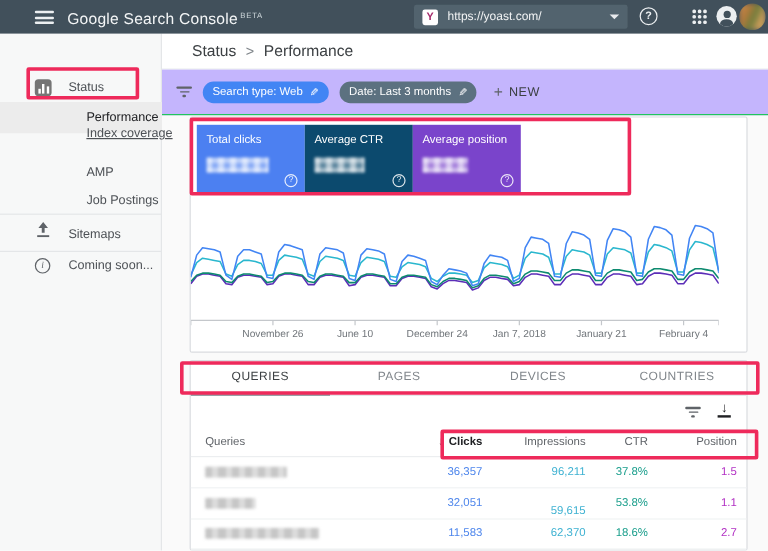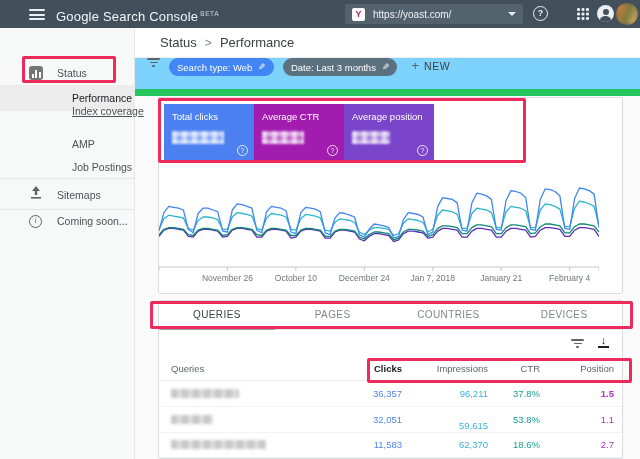--- a/index.html
+++ b/index.html
@@ -35,21 +35,21 @@
   .sb-div{position:absolute;left:0;width:135px;height:1px;background:#e4e6e8;}
   .sb-ico{position:absolute;left:29px;}
   .statico{width:14px;height:14px;background:#757575;border-radius:3px;display:flex;align-items:flex-end;justify-content:center;gap:1.5px;padding:2.5px 2px;}
   .statico i{display:block;width:2px;background:#fff;}
   .infoico{width:13px;height:13px;border:1.3px solid #5f6368;border-radius:50%;font-size:8px;color:#5f6368;text-align:center;line-height:10.5px;font-family:"Liberation Serif",serif;font-style:italic;}
 
   
   .main{position:absolute;left:135px;top:28px;width:505px;height:431px;background:#fafafa;}
   .crumbbar{position:absolute;left:0;top:0;width:505px;height:30px;background:#fff;border-bottom:1px solid #eceef0;display:flex;align-items:center;padding-left:25px;font-size:13px;color:#3c4043;}
   .crumbbar .sep{margin:0 8px;color:#80868b;font-size:12px;}
-  .filterbar{position:absolute;left:0;top:30px;width:505px;height:38px;background:#7dd3fc;border-bottom:7px solid #22c55e;display:flex;align-items:flex-start;}
+  .filterbar{position:absolute;left:0;top:30px;width:505px;height:38px;background:#c4b5fd;border-bottom:1px solid #22c55e;display:flex;align-items:center;}
   .funnel{width:13px;display:flex;flex-direction:column;align-items:center;gap:2px;}
   .funnel i{display:block;height:1.5px;background:#5f6368;border-radius:1px;}
   .funnel i:nth-child(1){width:13px;} .funnel i:nth-child(2){width:8px;} .funnel i:nth-child(3){width:3.5px;}
   .fb-funnel{margin-left:12px;cursor:pointer;}
   .chip{height:18px;border-radius:9px;display:flex;align-items:center;padding:0 8px;color:#fff;font-size:9.5px;margin-left:9px;cursor:pointer;white-space:nowrap;}
   .chip .pen{margin-left:6px;font-size:9px;transform:scaleX(-1) rotate(0deg);}
   .newbtn{display:flex;align-items:center;margin-left:14px;cursor:pointer;color:#3c4043;}
   .newbtn .plus{font-size:13px;margin-right:5px;color:#5f6368;}
   .newbtn .nlbl{font-size:10.5px;letter-spacing:.5px;}
 
@@ -189,21 +189,21 @@
       </span>
     </div>
 
     <div class="card card1">
       <div class="tiles">
         <div class="tile" style="background-color: rgb(76, 128, 241);">
           <span class="tlbl">Total clicks</span>
           <span class="tval" style="width:52px;"></span>
           <span class="thelp">?</span>
         </div>
-        <div class="tile" style="background-color: #a21caf; text-decoration: underline;">
+        <div class="tile" style="background-color: #0c4a6e; text-decoration: underline;">
           <span class="tlbl">Average CTR</span>
           <span class="tval" style="width:42px;"></span>
           <span class="thelp">?</span>
         </div>
         <div class="tile" style="background-color: rgb(122, 68, 203);">
           <span class="tlbl">Average position</span>
           <span class="tval" style="width:38px;"></span>
           <span class="thelp">?</span>
         </div>
       </div>
@@ -218,35 +218,35 @@
             <line x1="342.22222222222223" y1="86" x2="342.22222222222223" y2="90" stroke="#c4c7cb" stroke-width="1"></line>
             <line x1="410.6666666666667" y1="86" x2="410.6666666666667" y2="90" stroke="#c4c7cb" stroke-width="1"></line>
             <line x1="440" y1="86" x2="440" y2="90" stroke="#c4c7cb" stroke-width="1"></line>
             <polyline points="0.0,55.4 4.9,49.2 9.8,47.4 14.7,47.4 19.6,48.3 24.4,49.2 29.3,55.4 34.2,56.2 39.1,50.1 44.0,48.3 48.9,48.3 53.8,49.2 58.7,50.1 63.6,56.2 68.4,55.4 73.3,49.2 78.2,47.4 83.1,47.4 88.0,48.3 92.9,49.2 97.8,56.2 102.7,56.2 107.6,50.1 112.4,48.3 117.3,48.3 122.2,49.2 127.1,50.1 132.0,57.1 136.9,56.2 141.8,50.1 146.7,48.3 151.6,48.3 156.4,49.2 161.3,50.1 166.2,57.1 171.1,57.1 176.0,51.0 180.9,49.2 185.8,49.2 190.7,50.1 195.6,51.0 200.4,58.0 205.3,59.8 210.2,55.4 215.1,52.7 220.0,52.7 224.9,53.6 229.8,54.5 234.7,60.6 239.6,58.9 244.4,52.7 249.3,50.1 254.2,50.1 259.1,51.0 264.0,51.8 268.9,57.1 273.8,56.2 278.7,50.1 283.6,47.4 288.4,47.4 293.3,48.3 298.2,49.2 303.1,56.2 308.0,56.2 312.9,50.1 317.8,47.4 322.7,47.4 327.6,48.3 332.4,49.2 337.3,56.2 342.2,56.2 347.1,50.1 352.0,47.4 356.9,47.4 361.8,48.3 366.7,49.2 371.6,56.2 376.4,55.4 381.3,49.2 386.2,46.6 391.1,46.6 396.0,47.4 400.9,48.3 405.8,55.4 410.7,55.4 415.6,49.2 420.4,46.6 425.3,46.6 430.2,47.4 435.1,48.3 440.0,55.4" fill="none" stroke="#5c2eb8" stroke-width="1.3" stroke-linejoin="round"></polyline>
             <polyline points="0.0,53.6 4.9,48.3 9.8,46.6 14.7,46.6 19.6,47.4 24.4,48.3 29.3,53.6 34.2,54.5 39.1,49.2 44.0,47.4 48.9,47.4 53.8,48.3 58.7,49.2 63.6,54.5 68.4,53.6 73.3,48.3 78.2,46.6 83.1,46.6 88.0,47.4 92.9,48.3 97.8,53.6 102.7,54.5 107.6,49.2 112.4,47.4 117.3,47.4 122.2,48.3 127.1,49.2 132.0,54.5 136.9,54.5 141.8,49.2 146.7,47.4 151.6,47.4 156.4,48.3 161.3,49.2 166.2,55.4 171.1,55.4 176.0,50.1 180.9,48.3 185.8,48.3 190.7,49.2 195.6,50.1 200.4,56.2 205.3,58.0 210.2,53.6 215.1,51.0 220.0,51.0 224.9,51.8 229.8,52.7 234.7,58.9 239.6,57.1 244.4,51.0 249.3,48.3 254.2,48.3 259.1,49.2 264.0,50.1 268.9,55.4 273.8,53.6 278.7,47.4 283.6,44.8 288.4,44.8 293.3,45.7 298.2,46.6 303.1,52.7 308.0,52.7 312.9,46.6 317.8,43.9 322.7,43.9 327.6,44.8 332.4,45.7 337.3,52.7 342.2,52.7 347.1,46.6 352.0,43.9 356.9,43.9 361.8,44.8 366.7,45.7 371.6,52.7 376.4,51.8 381.3,45.7 386.2,43.0 391.1,43.0 396.0,43.9 400.9,44.8 405.8,51.8 410.7,51.8 415.6,45.7 420.4,43.0 425.3,43.0 430.2,43.9 435.1,44.8 440.0,51.0" fill="none" stroke="#0d8a6f" stroke-width="1.3" stroke-linejoin="round"></polyline>
             <polyline points="0.0,48.3 4.9,37.8 9.8,34.2 14.7,35.1 19.6,36.0 24.4,36.9 29.3,47.4 34.2,49.2 39.1,39.5 44.0,36.0 48.9,36.0 53.8,36.9 58.7,38.6 63.6,48.3 68.4,48.3 73.3,36.0 78.2,31.6 83.1,32.5 88.0,33.4 92.9,35.1 97.8,47.4 102.7,49.2 107.6,36.9 112.4,32.5 117.3,33.4 122.2,34.2 127.1,36.0 132.0,48.3 136.9,49.2 141.8,37.8 146.7,33.4 151.6,34.2 156.4,35.1 161.3,36.9 166.2,49.2 171.1,50.1 176.0,41.3 180.9,37.8 185.8,38.6 190.7,39.5 195.6,41.3 200.4,51.0 205.3,53.6 210.2,49.2 215.1,46.6 220.0,46.6 224.9,47.4 229.8,48.3 234.7,54.5 239.6,52.7 244.4,42.2 249.3,37.8 254.2,38.6 259.1,39.5 264.0,41.3 268.9,51.0 273.8,48.3 278.7,34.2 283.6,29.0 288.4,29.8 293.3,30.7 298.2,33.4 303.1,47.4 308.0,47.4 312.9,32.5 317.8,27.2 322.7,28.1 327.6,29.0 332.4,31.6 337.3,46.6 342.2,46.6 347.1,30.7 352.0,25.4 356.9,26.3 361.8,27.2 366.7,29.8 371.6,46.6 376.4,46.6 381.3,29.0 386.2,22.8 391.1,23.7 396.0,25.4 400.9,28.1 405.8,45.7 410.7,45.7 415.6,27.2 420.4,20.2 425.3,21.0 430.2,22.8 435.1,25.4 440.0,44.8" fill="none" stroke="#2ab7ce" stroke-width="1.3" stroke-linejoin="round"></polyline>
             <polyline points="0.0,50.1 4.9,31.6 9.8,25.4 14.7,26.3 19.6,27.2 24.4,29.0 29.3,48.3 34.2,51.8 39.1,32.5 44.0,27.2 48.9,27.2 53.8,29.0 58.7,30.7 63.6,50.1 68.4,51.0 73.3,29.0 78.2,22.8 83.1,23.7 88.0,25.4 92.9,27.2 97.8,49.2 102.7,51.8 107.6,30.7 112.4,25.4 117.3,26.3 122.2,27.2 127.1,29.8 132.0,51.0 136.9,52.7 141.8,31.6 146.7,26.3 151.6,27.2 156.4,28.1 161.3,30.7 166.2,51.8 171.1,53.6 176.0,36.9 180.9,31.6 185.8,32.5 190.7,34.2 195.6,36.0 200.4,53.6 205.3,56.2 210.2,48.3 215.1,43.0 220.0,43.9 224.9,44.8 229.8,46.6 234.7,57.1 239.6,55.4 244.4,38.6 249.3,31.6 254.2,32.5 259.1,33.4 264.0,36.0 268.9,53.6 273.8,51.0 278.7,25.4 283.6,16.6 288.4,17.5 293.3,18.4 298.2,21.9 303.1,49.2 308.0,50.1 312.9,21.9 317.8,12.2 322.7,13.1 327.6,14.9 332.4,18.4 337.3,48.3 342.2,49.2 347.1,19.3 352.0,9.6 356.9,10.5 361.8,12.2 366.7,16.6 371.6,48.3 376.4,49.2 381.3,18.4 386.2,7.8 391.1,8.7 396.0,10.5 400.9,14.9 405.8,47.4 410.7,48.3 415.6,17.5 420.4,7.0 425.3,7.8 430.2,9.6 435.1,13.1 440.0,46.6" fill="none" stroke="#4285f4" stroke-width="1.3" stroke-linejoin="round"></polyline>
           </svg>
         <div class="x-labels" id="x-labels">
             <span style="left: 68.4444px;">November 26</span>
-            <span style="left: 136.889px;">October 10</span>
+            <span style="left: 136.889px;">June 10</span>
             <span style="left: 205.333px;">December 24</span>
             <span style="left: 273.778px;">Jan 7, 2018</span>
             <span style="left: 342.222px;">January 21</span>
             <span style="left: 410.667px;">February 4</span>
           </div>
       </div>
     </div>
 
     <div class="card card2">
       <div class="tabs">
         <div class="tab active">QUERIES</div>
         <div class="tab">PAGES</div>
+        <div class="tab">DEVICES</div>
         <div class="tab">COUNTRIES</div>
-        <div class="tab">DEVICES</div>
       </div>
       <div class="tbl-toolbar">
         <span class="funnel tt-funnel">
             <i></i>
             <i></i>
             <i></i>
           </span>
         <span class="dl">
             <span class="arr">↓</span>
             <span class="base"></span>
@@ -257,21 +257,21 @@
         <span class="num sorted"><span class="sortarrow">↓</span><span>Clicks</span></span>
         <span class="num">Impressions</span>
         <span class="num">CTR</span>
         <span class="num">Position</span>
       </div>
       <div class="trow tgrid" style="top:80px;">
         <span class="qblur" style="width:68px;"></span>
         <span class="num" style="color: rgb(78, 134, 236);">36,357</span>
         <span class="num" style="color: rgb(63, 178, 210);">96,211</span>
         <span class="num" style="color: rgb(26, 158, 140);">37.8%</span>
-        <span class="num" style="color: rgb(178, 49, 196); font-weight: bold;">1.5</span>
+        <span class="num" style="color: rgb(178, 49, 196);">1.5</span>
       </div>
       <div class="trow tgrid" style="top:106px;">
         <span class="qblur" style="width:42px;"></span>
         <span class="num" style="color: rgb(78, 134, 236);">32,051</span>
         <span class="num" style="color: rgb(63, 178, 210); margin-top: 12px;">59,615</span>
         <span class="num" style="color: rgb(26, 158, 140);">53.8%</span>
         <span class="num" style="color: rgb(178, 49, 196);">1.1</span>
       </div>
       <div class="trow tgrid" style="top:131px;">
         <span class="qblur" style="width:95px;"></span>

